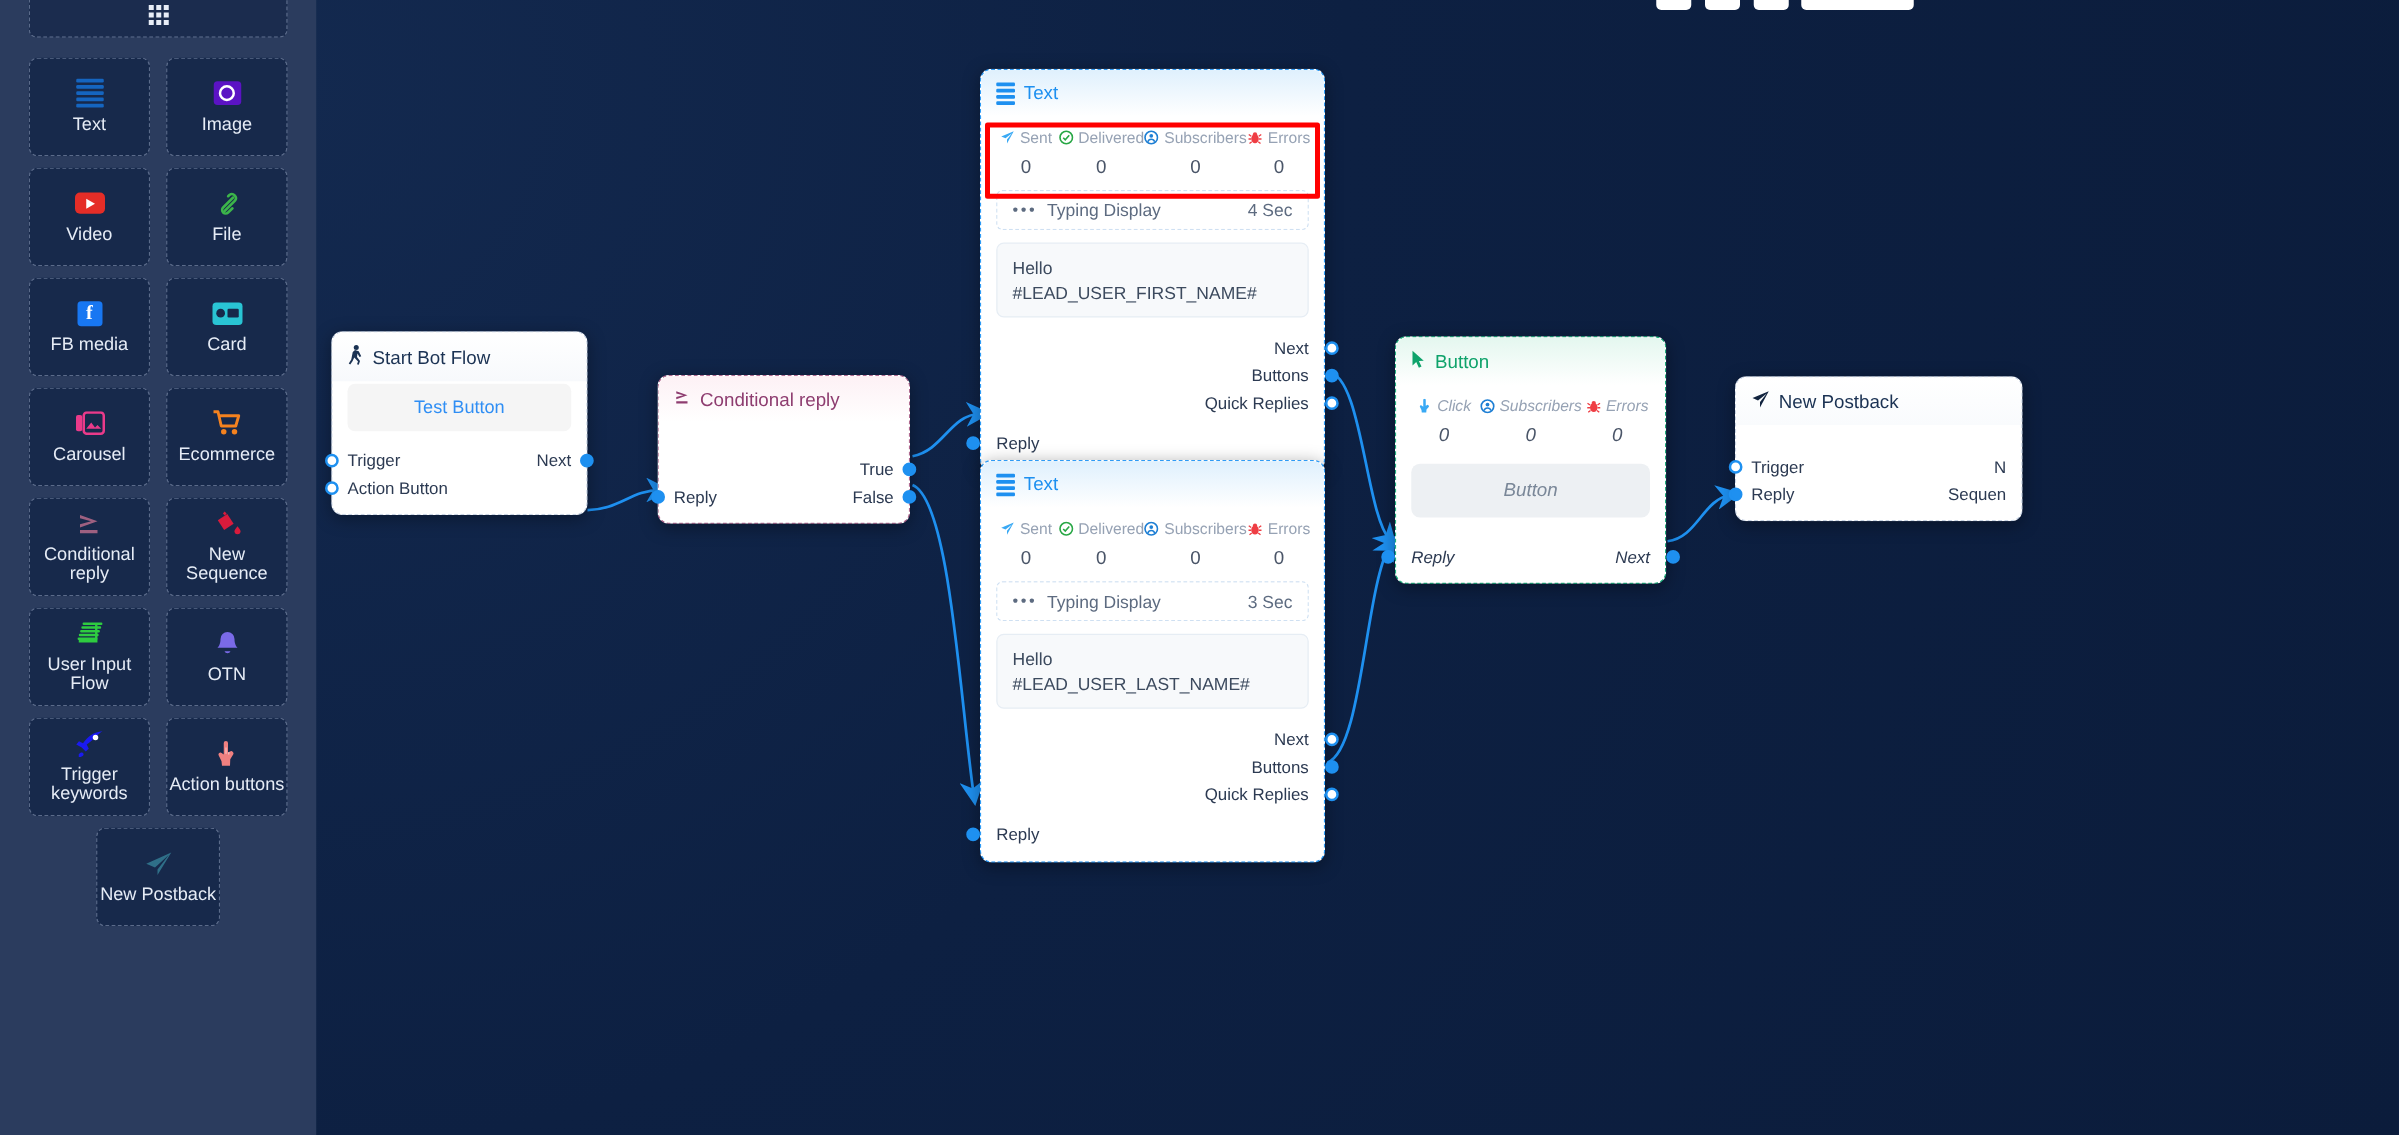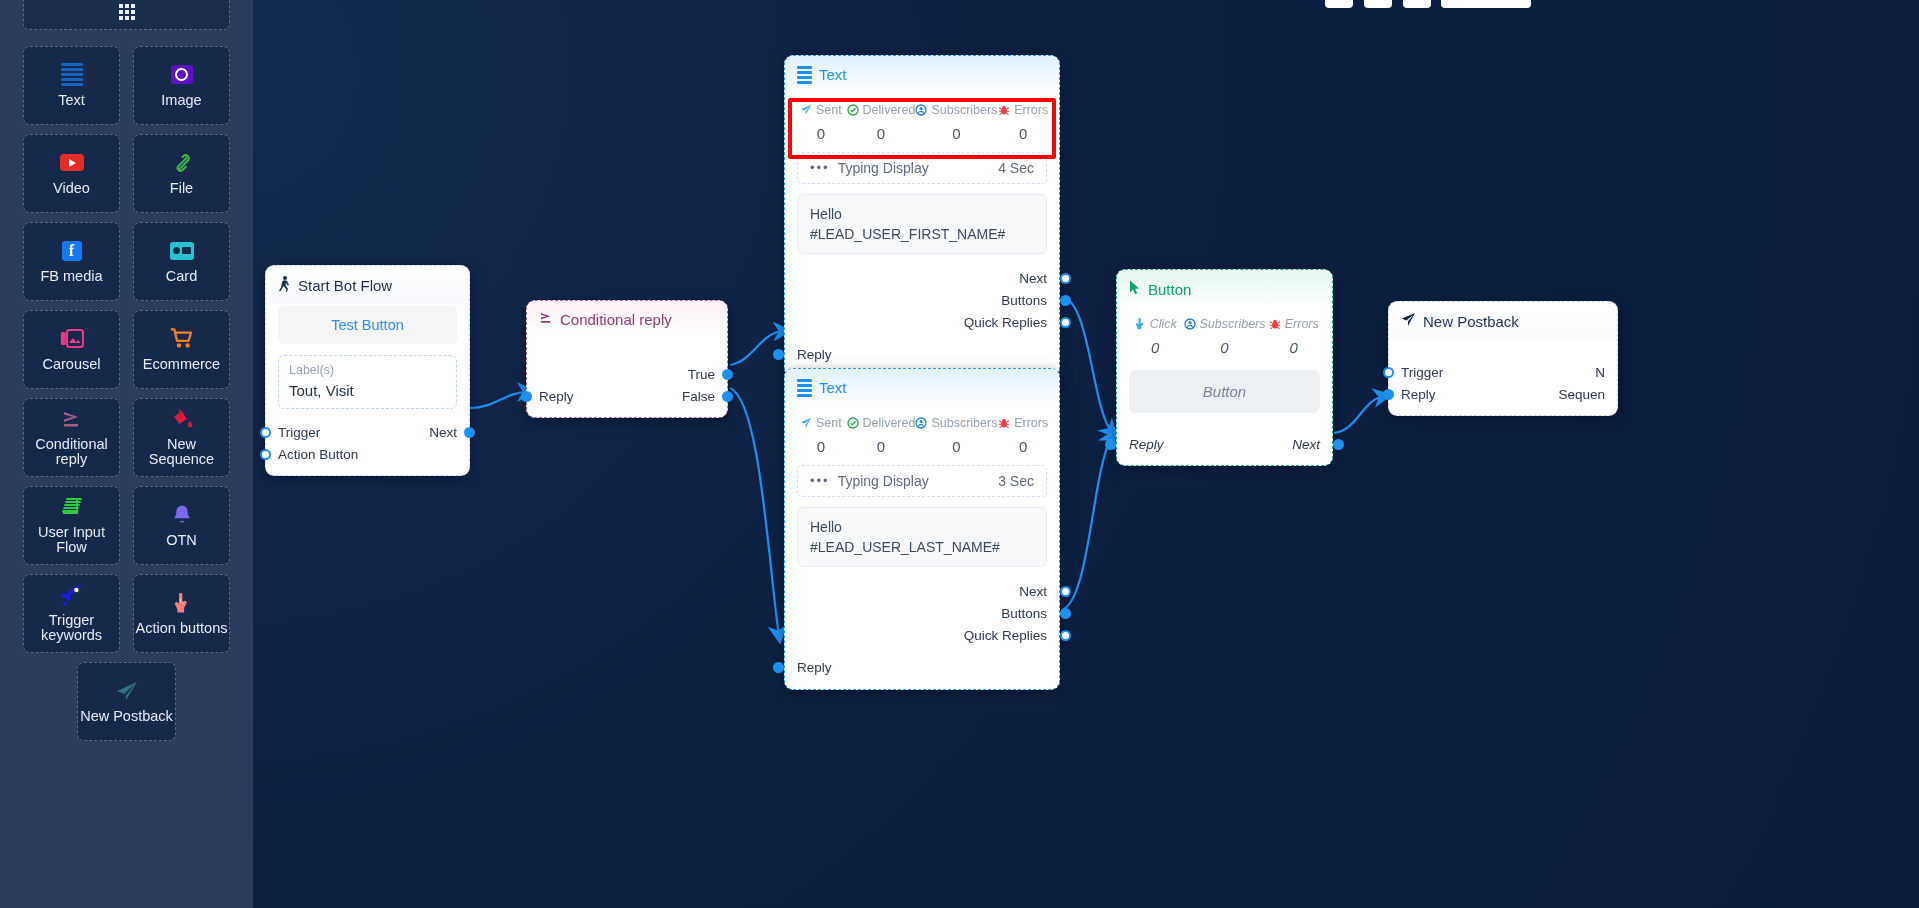--- a/index.html
+++ b/index.html
@@ -185,24 +185,20 @@
       <span>
         <svg width="13" height="16" viewBox="0 0 13 16">
             <circle cx="7" cy="2" r="2" fill="#1b3253"></circle>
             <path d="M6 4 L9 5 L11 9 L9.6 9.6 L8 6.8 L7.6 9.5 L10 12.8 L9 15.8 L7.6 15.3 L8.4 13.2 L5.4 10 L4 13 L2.2 15.6 L1 14.8 L3 11.6 L4.2 5.6 Z" fill="#1b3253"></path>
           </svg>
       </span>
       <span>Start Bot Flow</span>
     </div>
     <div class="node-body">
       <div class="test-btn">Test Button</div>
-      <div class="label-box">
-        <div class="lb-cap">Label(s)</div>
-        <div class="lb-val">Tout, Visit</div>
-      </div>
       <div class="port-row" style="margin-top:12px;">
         <span class="dot hollow left"></span>
         <span>Trigger</span>
         <span>Next</span>
         <span class="dot right"></span>
       </div>
       <div class="port-row only-left">
         <span class="dot hollow left"></span>
         <span>Action Button</span>
       </div>

